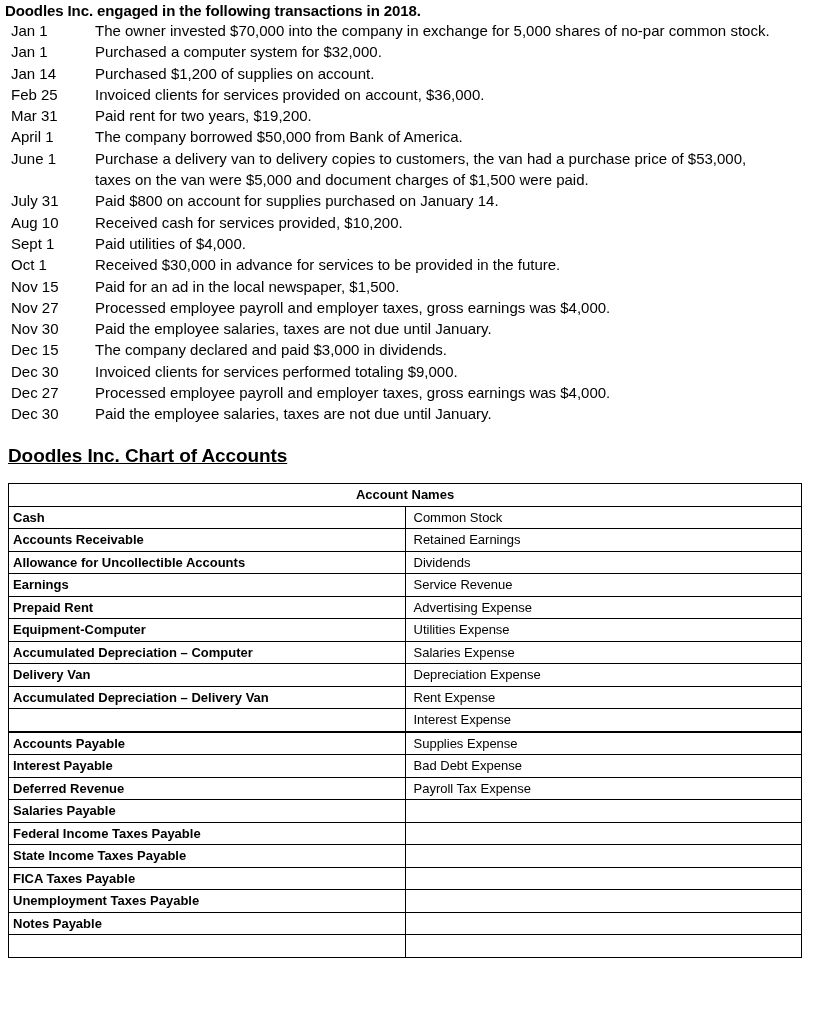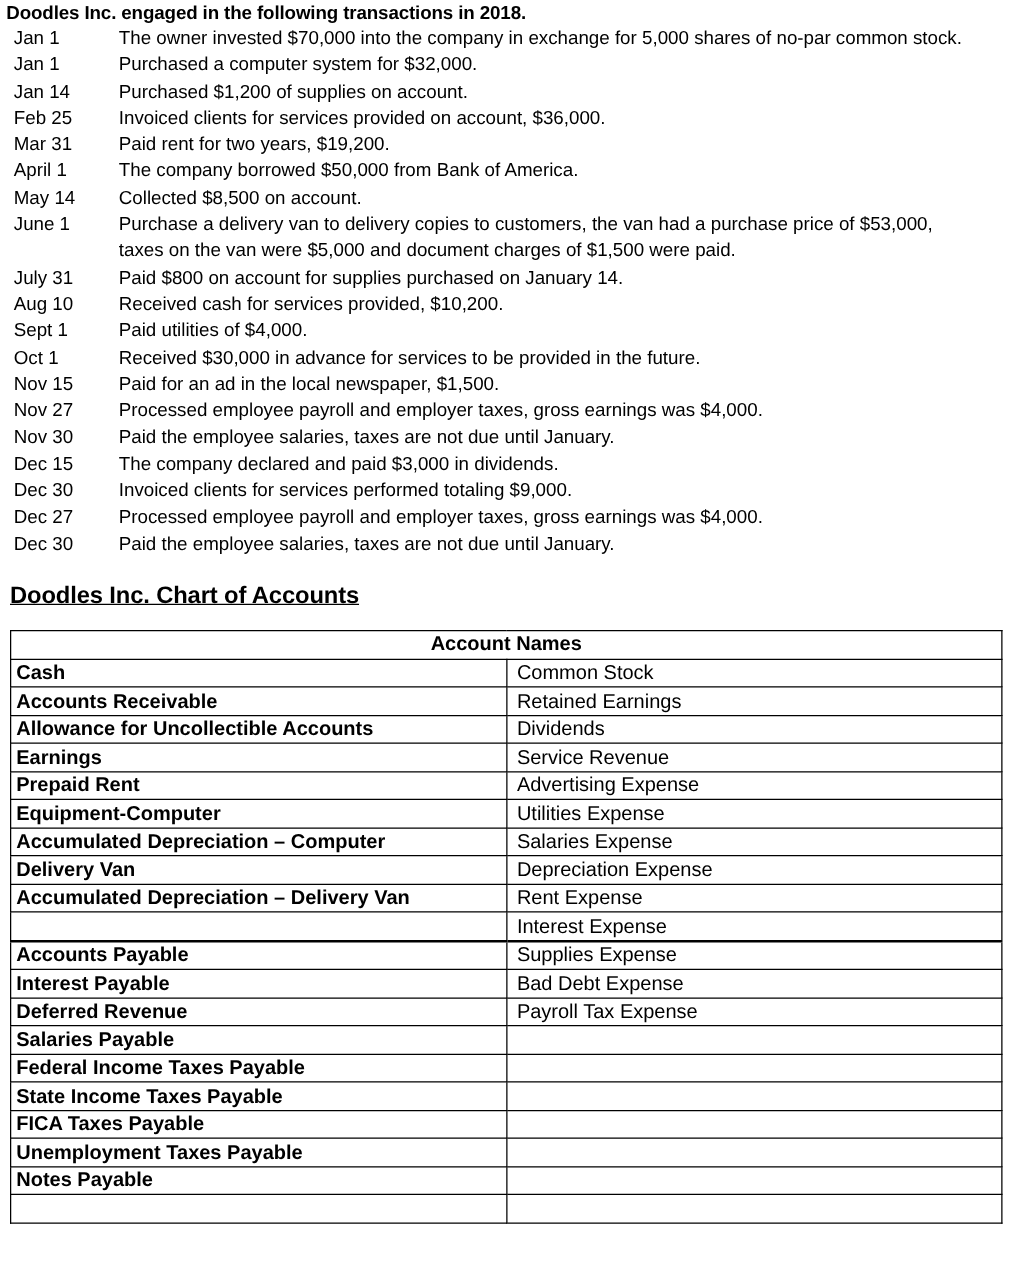--- a/index.html
+++ b/index.html
@@ -69,21 +69,21 @@
 
   
   .coa-table-wrap {
     margin: 17px 0 0 8px;
     width: 794px;
   }
   table.coa {
     border-collapse: collapse;
     width: 794px;
     table-layout: fixed;
-    font-size: 16px;
+    font-size: 13px;
   }
   table.coa th,
   table.coa td {
     border: 1.4px solid #000000;
     height: 21.5px;
     padding: 0 0 0 4px;
     vertical-align: middle;
     line-height: 19px;
     overflow: hidden;
     white-space: nowrap;
@@ -125,24 +125,20 @@
       </li>
       <li class="txn-row">
         <span class="txn-date">Mar 31</span>
         <span class="txn-desc">Paid rent for two years, $19,200.</span>
       </li>
       <li class="txn-row">
         <span class="txn-date">April 1</span>
         <span class="txn-desc">The company borrowed $50,000 from Bank of America.</span>
       </li>
       <li class="txn-row">
-        <span class="txn-date">May 14</span>
-        <span class="txn-desc">Collected $8,500 on account.</span>
-      </li>
-      <li class="txn-row">
         <span class="txn-date">June 1</span>
         <span class="txn-desc">Purchase a delivery van to delivery copies to customers, the van had a purchase price of $53,000, taxes on the van were $5,000 and document charges of $1,500 were paid.</span>
       </li>
       <li class="txn-row">
         <span class="txn-date">July 31</span>
         <span class="txn-desc">Paid $800 on account for supplies purchased on January 14.</span>
       </li>
       <li class="txn-row">
         <span class="txn-date">Aug 10</span>
         <span class="txn-desc">Received cash for services provided, $10,200.</span>

